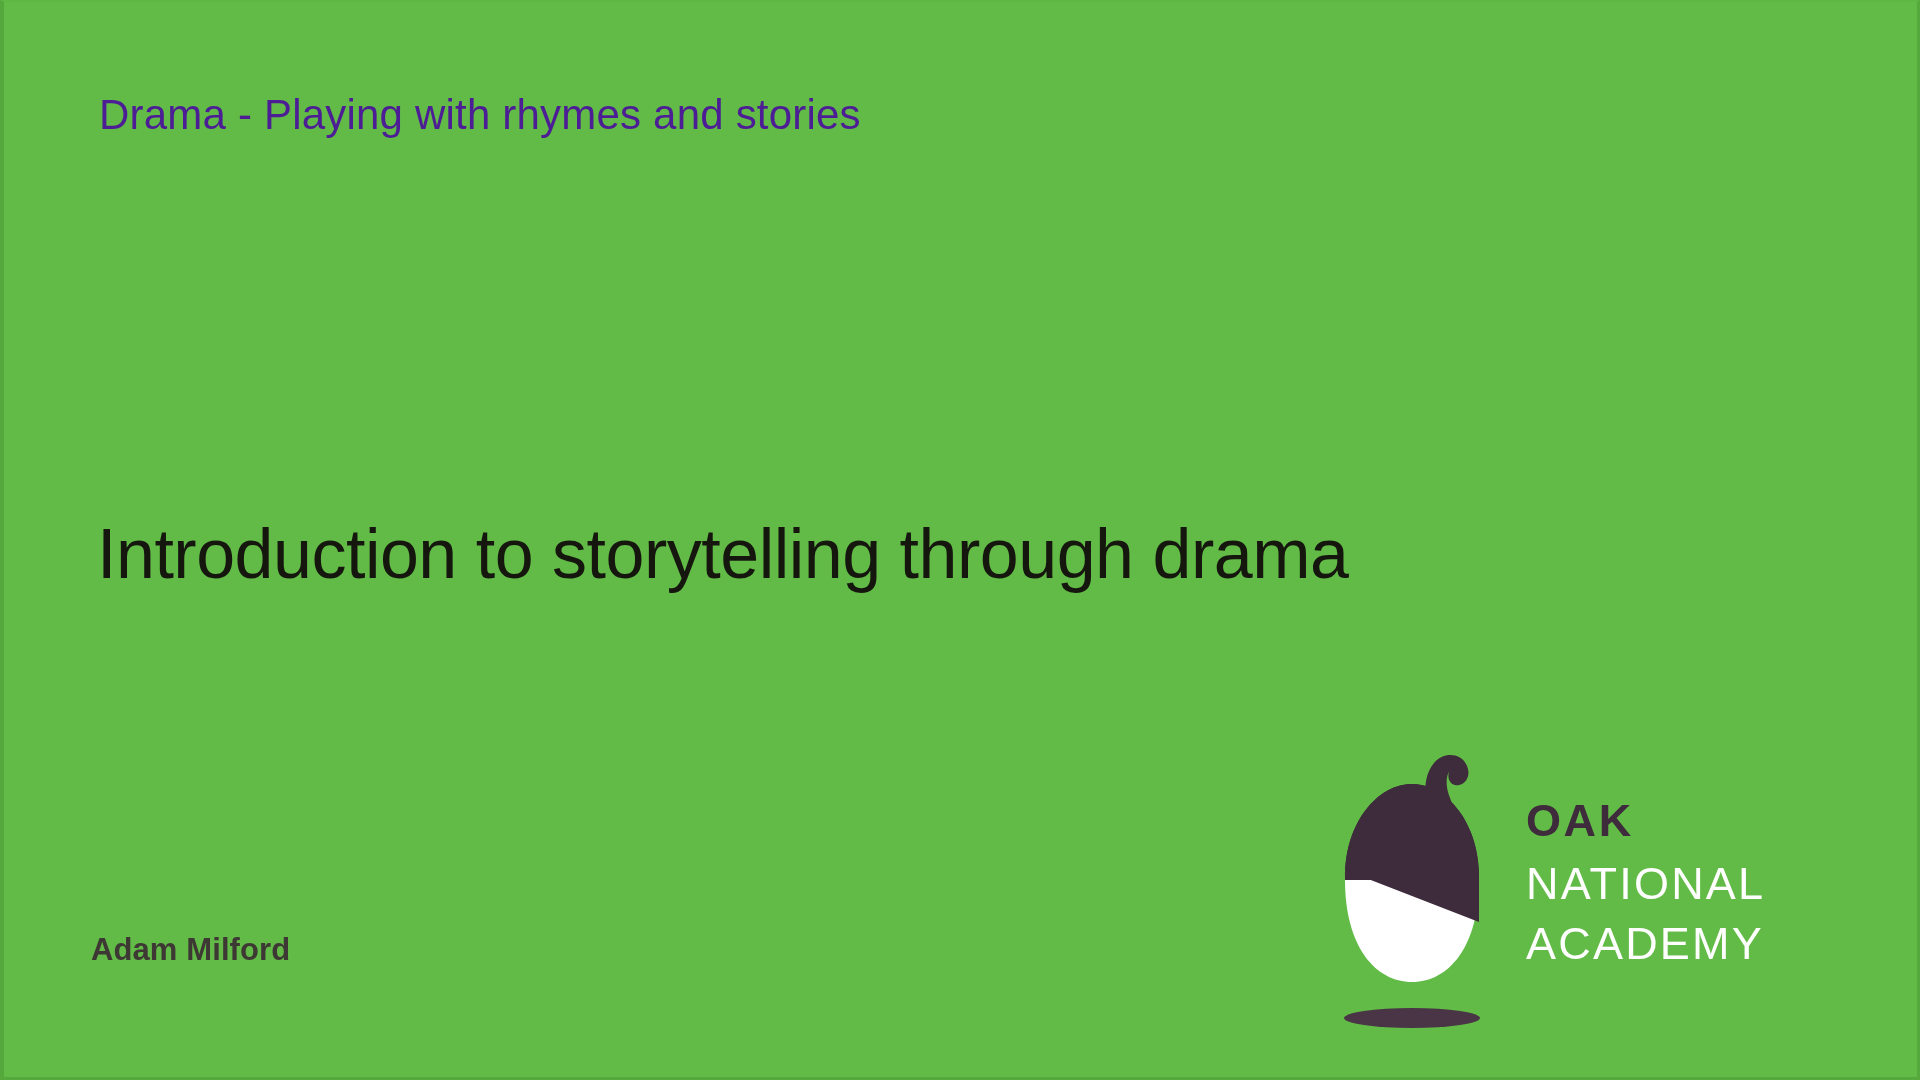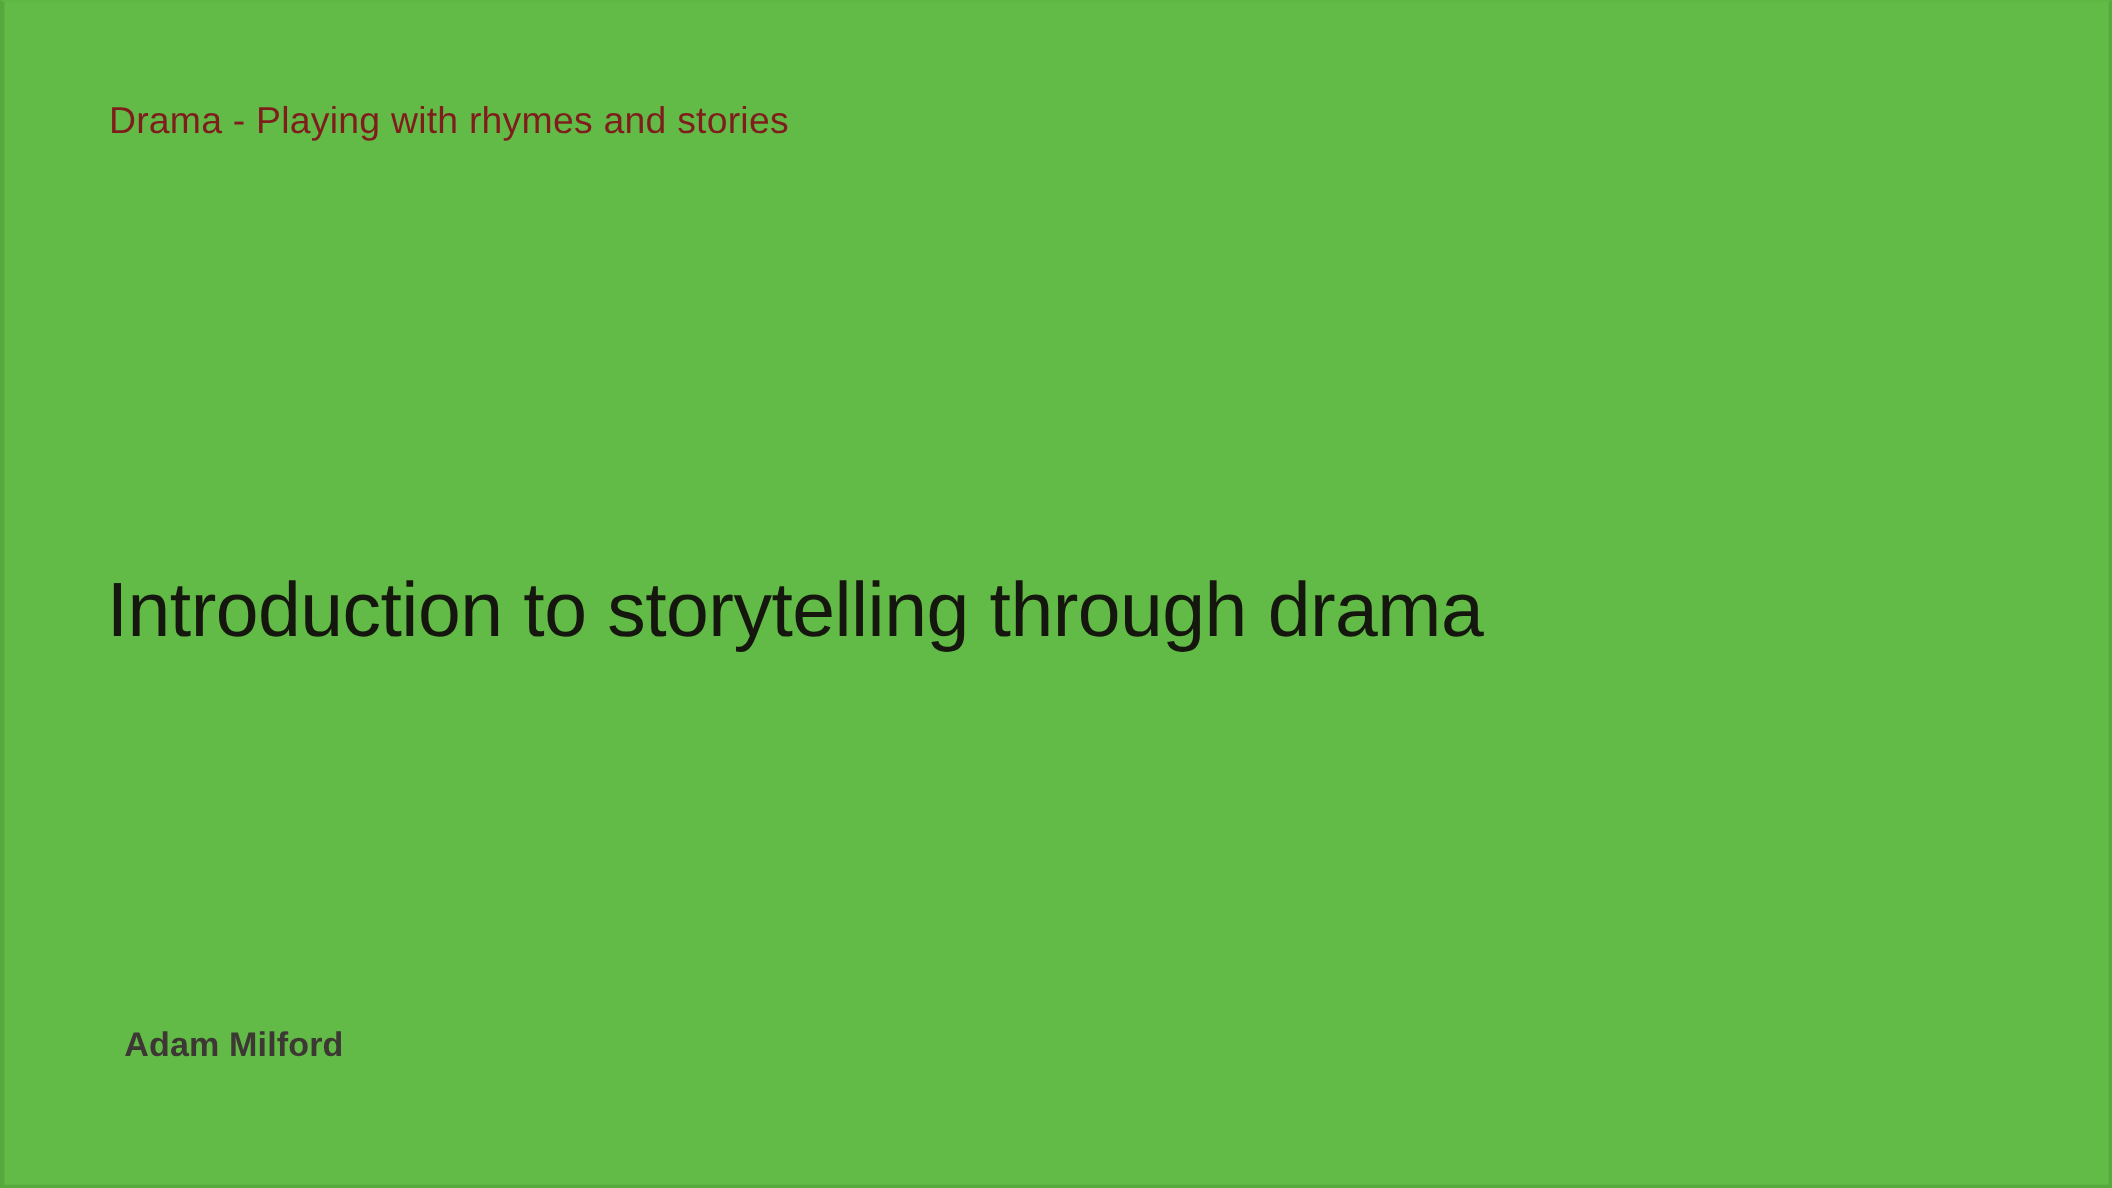--- a/index.html
+++ b/index.html
@@ -25,24 +25,24 @@
     border-right: 3px solid #56aa3d;
     border-bottom: 3px solid #56aa3d;
     border-top: 2px solid #5eb743;
   }
 
   
   .unit-label {
     position: absolute;
     left: 95px;
     top: 88px;
-    font-size: 34px;
+    font-size: 42px;
     font-weight: 400;
     letter-spacing: 0.2px;
-    color: #7f1d1d;
+    color: #4c1d95;
     white-space: nowrap;
     line-height: 1.2;
   }
 
   
   .lesson-title {
     position: absolute;
     left: 93px;
     top: 466px;
     width: 1760px;
@@ -50,21 +50,21 @@
     font-weight: 400;
     letter-spacing: -0.5px;
     color: #15170f;
     line-height: 1.12;
     white-space: nowrap;
   }
 
   
   .presenter-name {
     position: absolute;
-    left: 109px;
+    left: 87px;
     top: 930px;
     font-size: 31px;
     font-weight: 700;
     letter-spacing: 0.1px;
     color: #3e3835;
     white-space: nowrap;
   }
 
   
   .logo-block {
@@ -111,14 +111,38 @@
 <body>
 
 <div id="slide">
 
   <div class="unit-label">Drama - Playing with rhymes and stories</div>
 
   <h1 class="lesson-title">Introduction to storytelling through drama</h1>
 
   <div class="presenter-name">Adam Milford</div>
 
+  <div class="logo-block">
+
+    <div class="logo-mark">
+      <svg viewBox="0 0 170 290" width="170" height="290" xmlns="http://www.w3.org/2000/svg" aria-hidden="true">
+
+        <path d="M99 66 C99 44 97 26 108 13 C118 1 136 3 141 16 C146 28 137 37 129 35 C122 33 121 25 124 20 C119 27 120 38 124 48 C128 58 129 63 128 72 Z" fill="#3e2b3c"></path>
+
+        <path d="M19 127 C19 72 52 34 86 34 C120 34 153 72 153 127 L153 130 L105 163 L19 130 Z" fill="#3e2b3c"></path>
+
+        <path d="M19 130 C19 196 49 232 86 232 C123 232 153 196 153 130 Z" fill="#ffffff"></path>
+
+        <path d="M19 127 C19 72 52 34 86 34 C120 34 153 72 153 127 L153 172 L19 120 Z" fill="#3e2b3c"></path>
+
+        <ellipse cx="86" cy="268" rx="68" ry="10" fill="#4a3547"></ellipse>
+      </svg>
+    </div>
+
+    <div class="logo-wordmark">
+      <div class="wm-oak">OAK</div>
+      <div class="wm-line">NATIONAL</div>
+      <div class="wm-line">ACADEMY</div>
+    </div>
+
+  </div>
 
 </div>
 
 </body></html>

